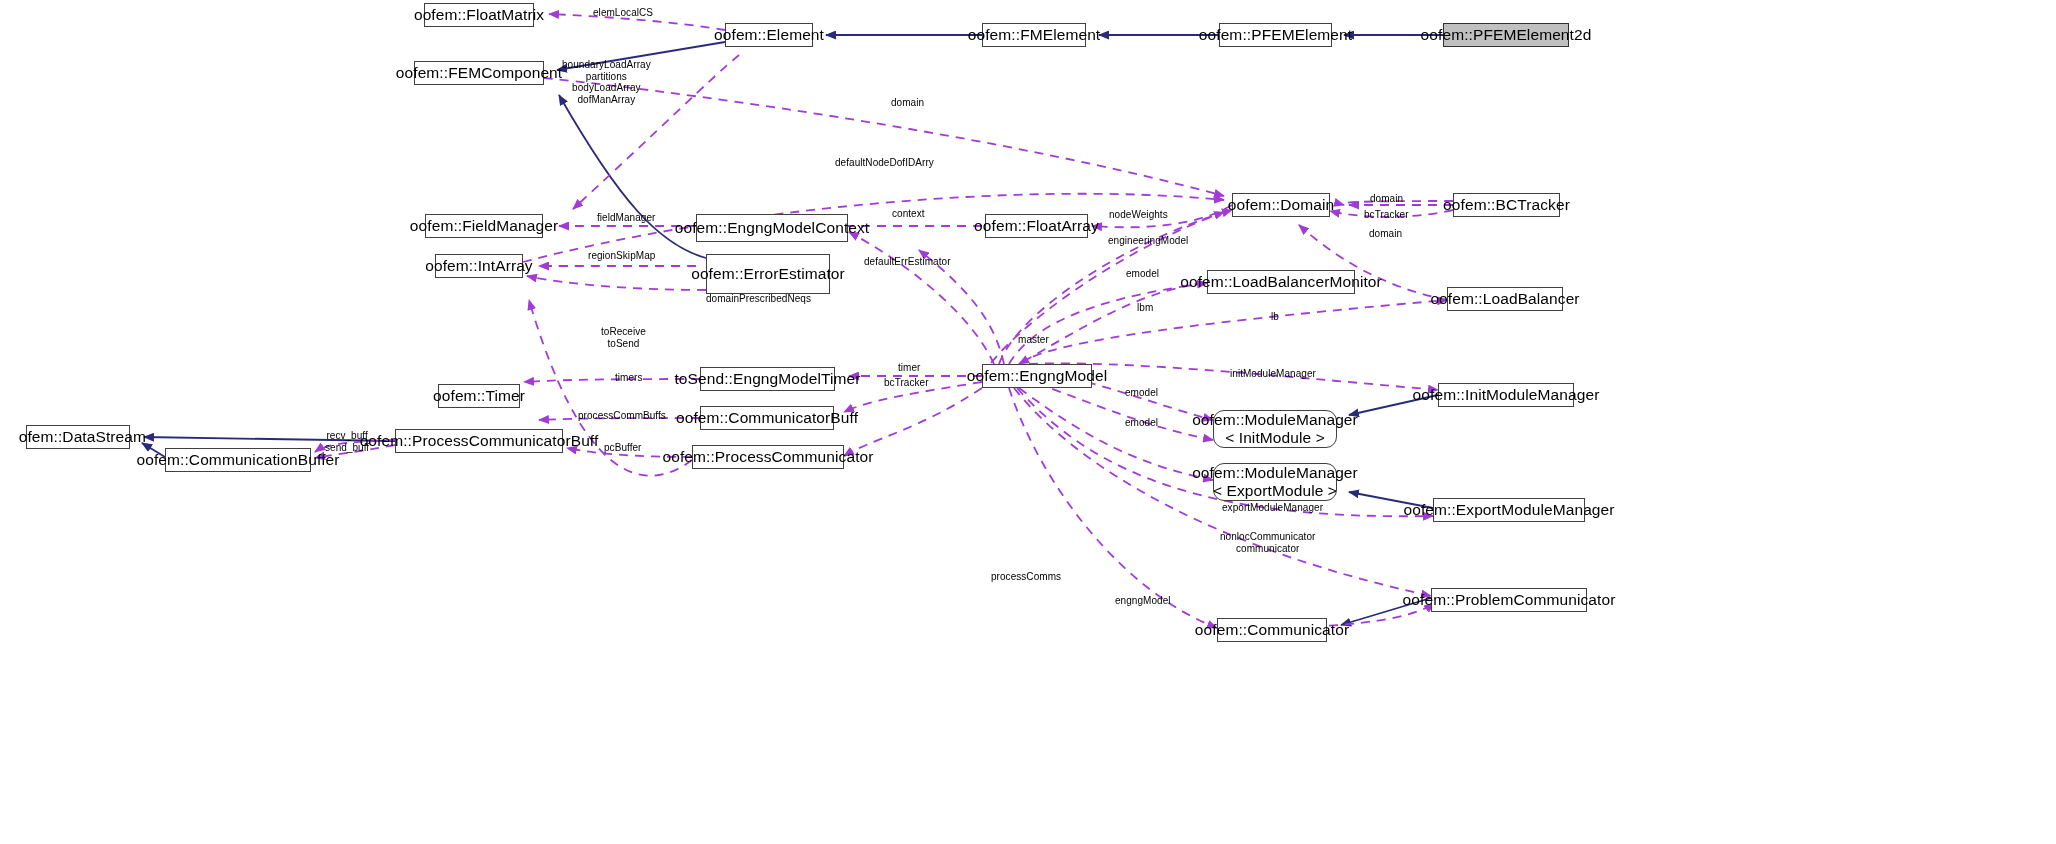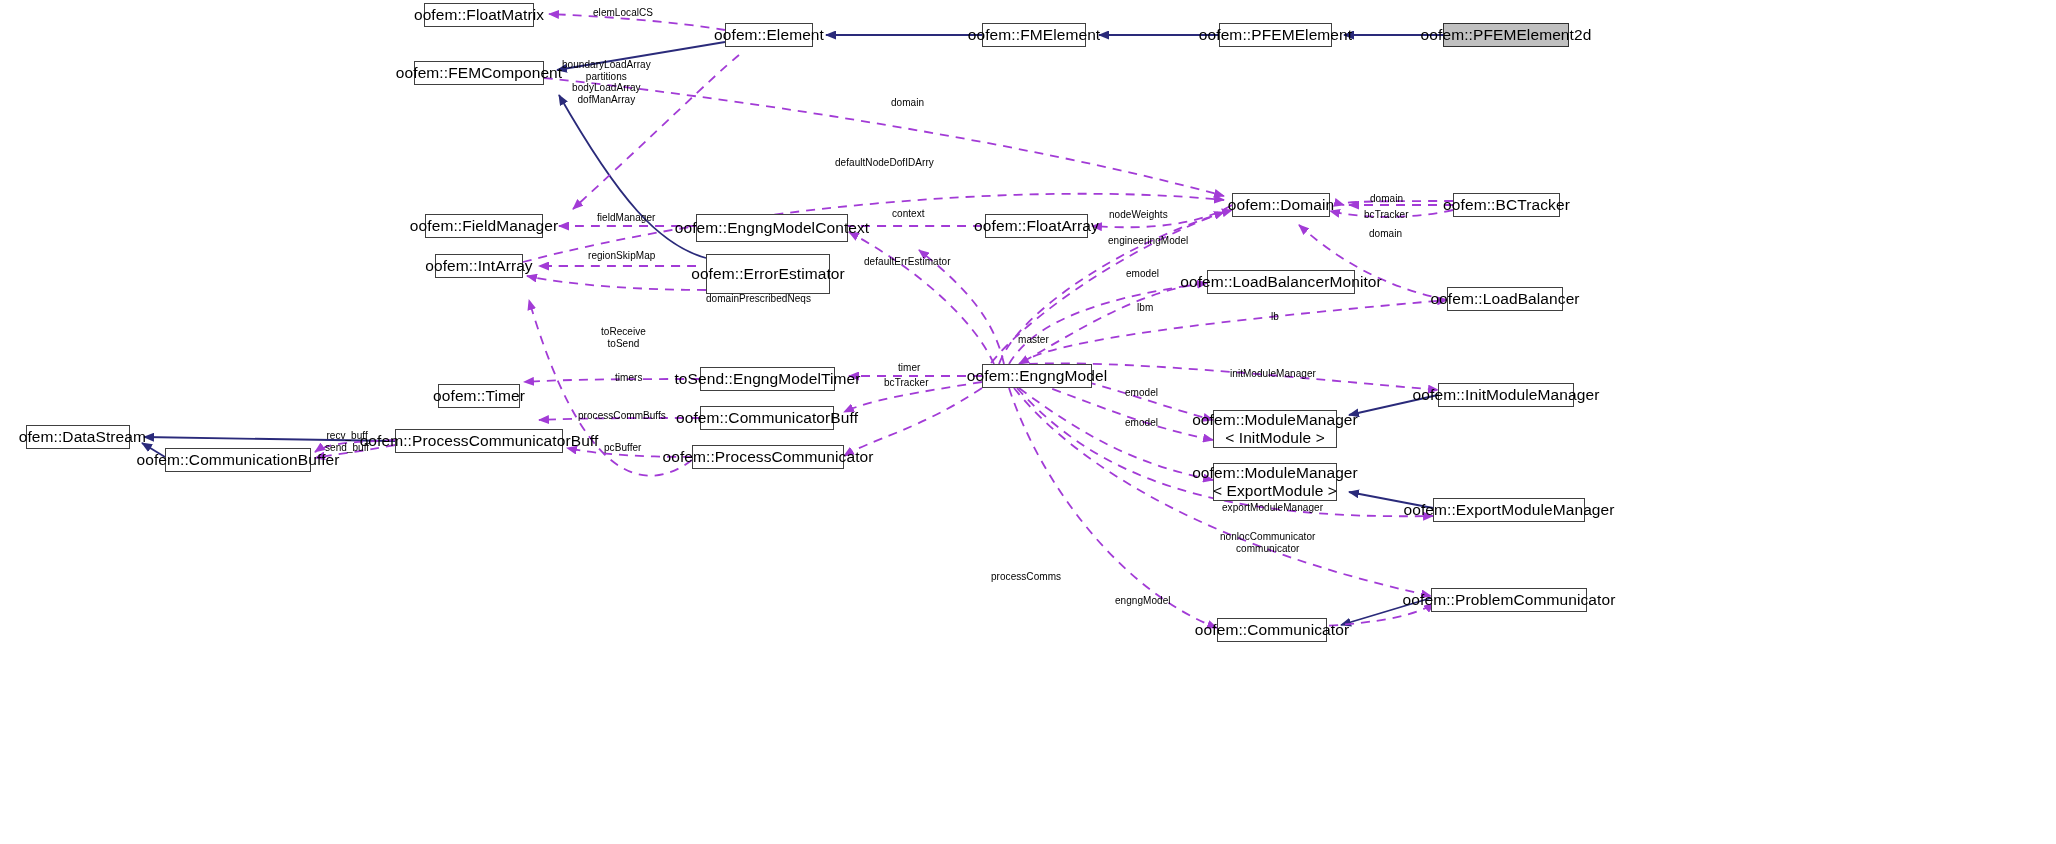--- a/index.html
+++ b/index.html
@@ -40,20 +40,21 @@
     letter-spacing: .1px;
     z-index: 5;
   }
   .node.current {
     background: #c0c0c0;
     border-color: #303030;
   }
   .node.tmpl {
     line-height: 1.18;
     font-size: 15.5px;
+    border-radius: 11px;
   }
   .edge-label {
     position: absolute;
     font-size: 10px;
     color: #000000;
     white-space: pre;
     text-align: center;
     line-height: 1.15;
     z-index: 4;
     letter-spacing: .05px;

